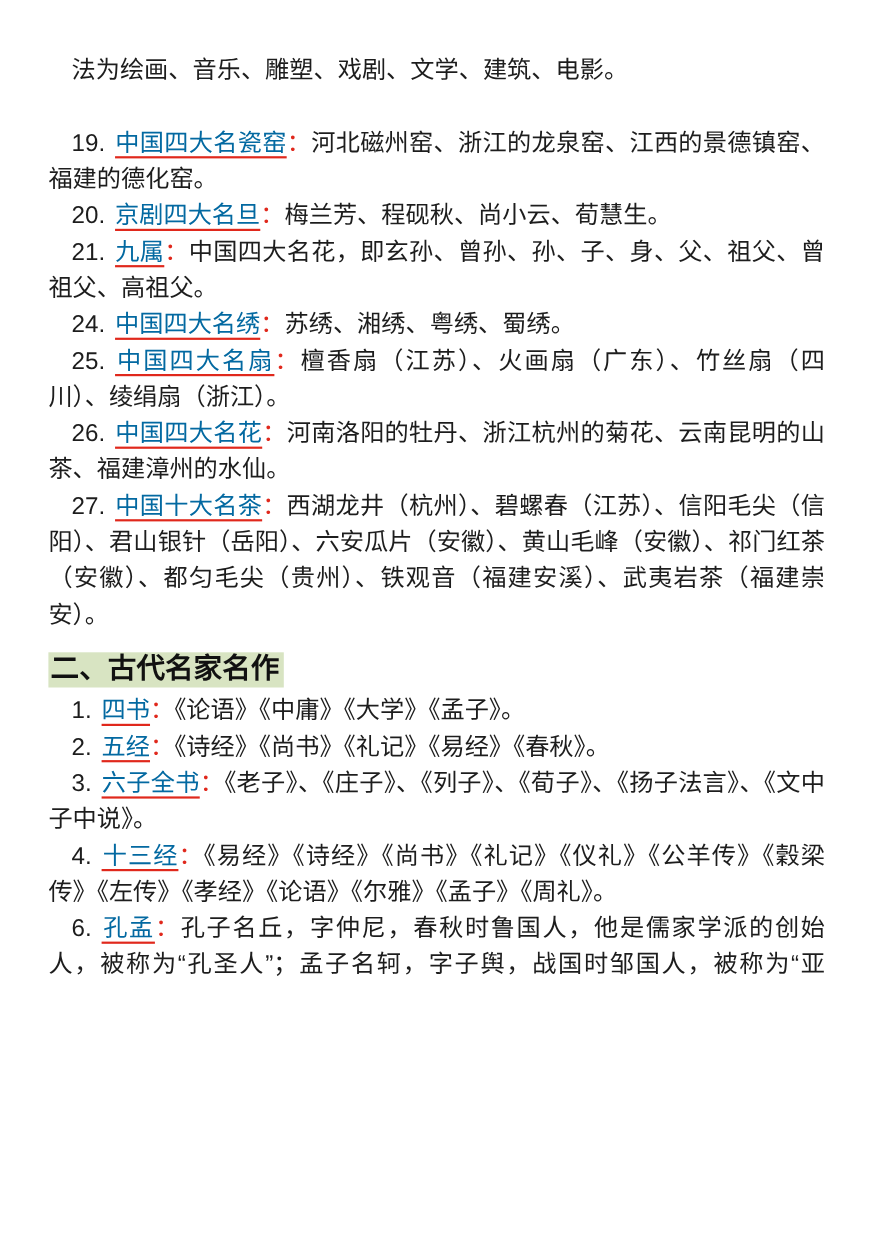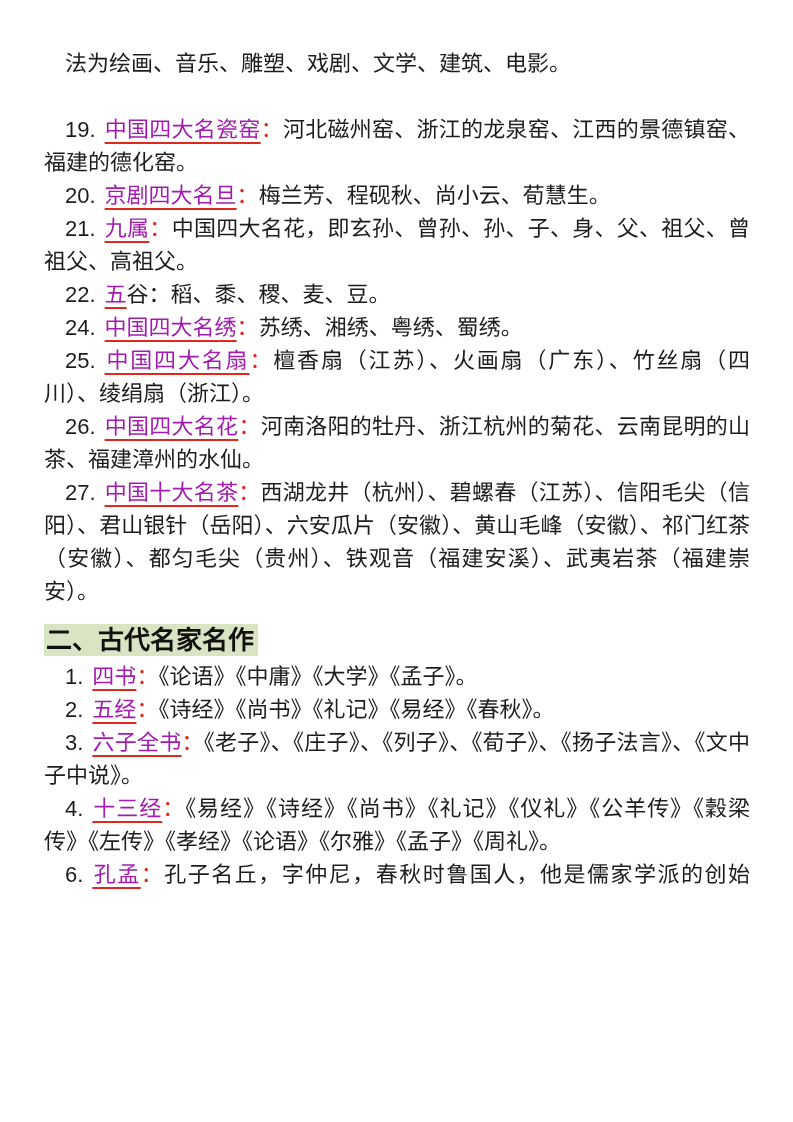--- a/index.html
+++ b/index.html
@@ -34,41 +34,42 @@
     margin-bottom: 33px;
   }
   .num {
     color: #1d1d1d;
     margin-right: 9px;
   }
   .num.tight {
     margin-right: 0;
   }
   .term {
-    color: #a21caf;
+    color: #0369a1;
     text-decoration: underline;
     text-decoration-color: #e0281c;
     text-decoration-thickness: 2px;
     text-underline-offset: 5px;
   }
   .colon {
     color: #e0281c;
   }
   .heading {
     margin: 13px 0 1px 0;
     font-size: 26px;
     line-height: 38px;
     font-weight: bold;
     color: #111111;
     text-align: left;
     text-indent: 0;
   }
   .heading .hl {
     background: #d8e4c2;
     padding: 1px 4px 1px 2px;
+    font-family: Liberation Mono, monospace;
   }
   .footer {
     position: absolute;
     left: 0;
     right: 0;
     top: 1068px;
     text-align: center;
     font-family: "Liberation Serif", "DejaVu Serif", serif;
     font-size: 19px;
     letter-spacing: 2px;
@@ -84,21 +85,20 @@
     <p class="para intro">法为绘画、音乐、雕塑、戏剧、文学、建筑、电影。</p>
 
     <div id="list1">
 
         <p class="para item"><span class="num">19.</span><span class="term">中国四大名瓷窑</span><span class="colon">：</span><span>河北磁州窑、浙江的龙泉窑、江西的景德镇窑、福建的德化窑。</span></p>
 
         <p class="para item"><span class="num">20.</span><span class="term">京剧四大名旦</span><span class="colon">：</span><span>梅兰芳、程砚秋、尚小云、荀慧生。</span></p>
 
         <p class="para item"><span class="num">21.</span><span class="term">九属</span><span class="colon">：</span><span>中国四大名花，即玄孙、曾孙、孙、子、身、父、祖父、曾祖父、高祖父。</span></p>
 
-        <p class="para item"><span class="num">22.</span><span class="term">五</span><span class="colon"></span><span>谷：稻、黍、稷、麦、豆。</span></p>
 
 
         <p class="para item"><span class="num">24.</span><span class="term">中国四大名绣</span><span class="colon">：</span><span>苏绣、湘绣、粤绣、蜀绣。</span></p>
 
         <p class="para item"><span class="num">25.</span><span class="term">中国四大名扇</span><span class="colon">：</span><span>檀香扇（江苏）、火画扇（广东）、竹丝扇（四川）、绫绢扇（浙江）。</span></p>
 
         <p class="para item"><span class="num">26.</span><span class="term">中国四大名花</span><span class="colon">：</span><span>河南洛阳的牡丹、浙江杭州的菊花、云南昆明的山茶、福建漳州的水仙。</span></p>
 
         <p class="para item"><span class="num">27.</span><span class="term">中国十大名茶</span><span class="colon">：</span><span>西湖龙井（杭州）、碧螺春（江苏）、信阳毛尖（信阳）、君山银针（岳阳）、六安瓜片（安徽）、黄山毛峰（安徽）、祁门红茶（安徽）、都匀毛尖（贵州）、铁观音（福建安溪）、武夷岩茶（福建崇安）。</span></p>
       </div>

